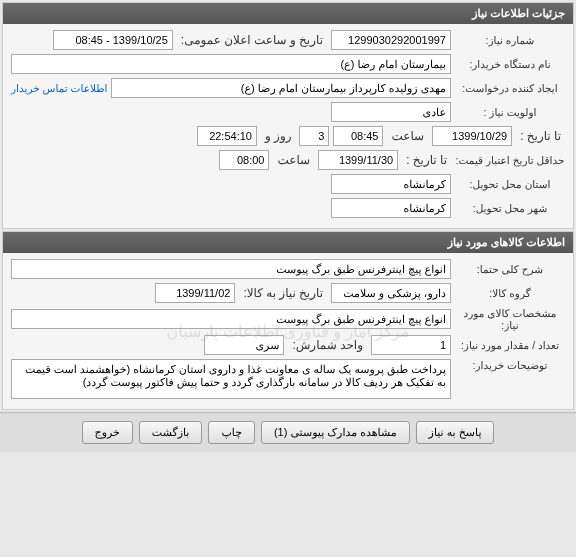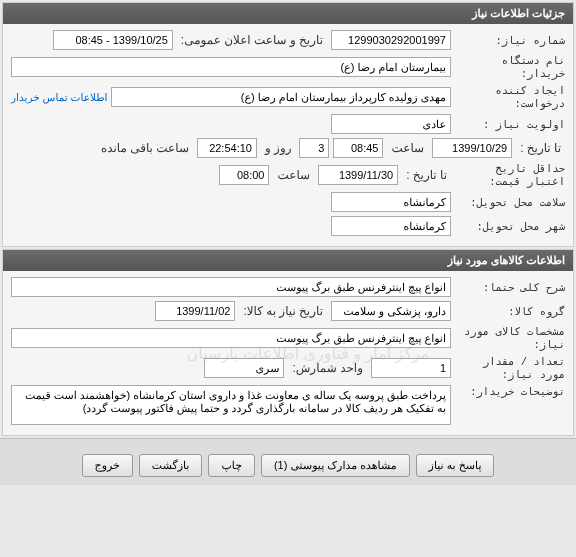--- a/index.html
+++ b/index.html
@@ -28,25 +28,24 @@
     padding: 6px 8px;
   }
   .row {
     display: flex;
     align-items: center;
     margin-bottom: 4px;
     gap: 4px;
   }
   .label {
     width: 110px;
-    text-align: right;
+    text-align: center;
     font-size: 10.5px;
     color: #333;
     flex-shrink: 0;
-    font-family: Liberation Mono, monospace;
   }
   .label-sm {
     font-size: 12px;
     color: #333;
     padding: 0 4px;
   }
   input[type="text"], .input {
     background: #fff;
     border: 1px solid #aaa;
     padding: 2px 4px;
@@ -85,32 +84,30 @@
     border-top: 1px solid #bbb;
   }
   .btn {
     background: linear-gradient(#f8f8f8, #e0e0e0);
     border: 1px solid #999;
     border-radius: 3px;
     padding: 4px 12px;
     font-size: 11px;
     cursor: pointer;
     font-family: Tahoma, Arial, sans-serif;
-    margin-top: 7px;
   }
   .watermark {
     position: absolute;
     top: 50%;
     left: 50%;
     transform: translate(-50%, -50%);
     font-size: 16px;
     color: rgba(150,150,150,0.25);
     pointer-events: none;
     white-space: nowrap;
-    margin-left: 20px;
   }
   .container { position: relative; }
 </style>
 </head>
 <body>
 
 <div class="container">
 
 <div class="panel">
   <div class="panel-header">جزئیات اطلاعات نیاز</div>
@@ -140,33 +137,32 @@
     </div>
 
     <div class="row">
       <span class="label-sm">تا تاریخ :</span>
       <input type="text" class="input input-sm" readonly="" value="1399/10/29" style="">
       <span class="label-sm">ساعت</span>
       <input type="text" class="input input-xs" readonly="" value="08:45" style="">
       <input type="text" class="input input-xs" style="width: 30px;" readonly="" value="3">
       <span class="label-sm">روز و</span>
       <input type="text" class="input input-time" readonly="" value="22:54:10" style="">
-      <span class="label-sm">ساعت باقی مانده</span>
     </div>
 
     <div class="row">
       <span class="label">حداقل تاریخ اعتبار قیمت:</span>
       <span class="label-sm">تا تاریخ :</span>
       <input type="text" class="input input-sm" readonly="" value="1399/11/30" style="">
       <span class="label-sm">ساعت</span>
       <input type="text" class="input input-xs" readonly="" value="08:00" style="">
     </div>
 
     <div class="row">
-      <span class="label">سلامت محل تحویل:</span>
+      <span class="label">استان محل تحویل:</span>
       <input type="text" class="input input-md" readonly="" value="کرمانشاه" style="">
     </div>
 
     <div class="row">
       <span class="label">شهر محل تحویل:</span>
       <input type="text" class="input input-md" readonly="" value="کرمانشاه" style="">
     </div>
 
   </div>
 </div>

